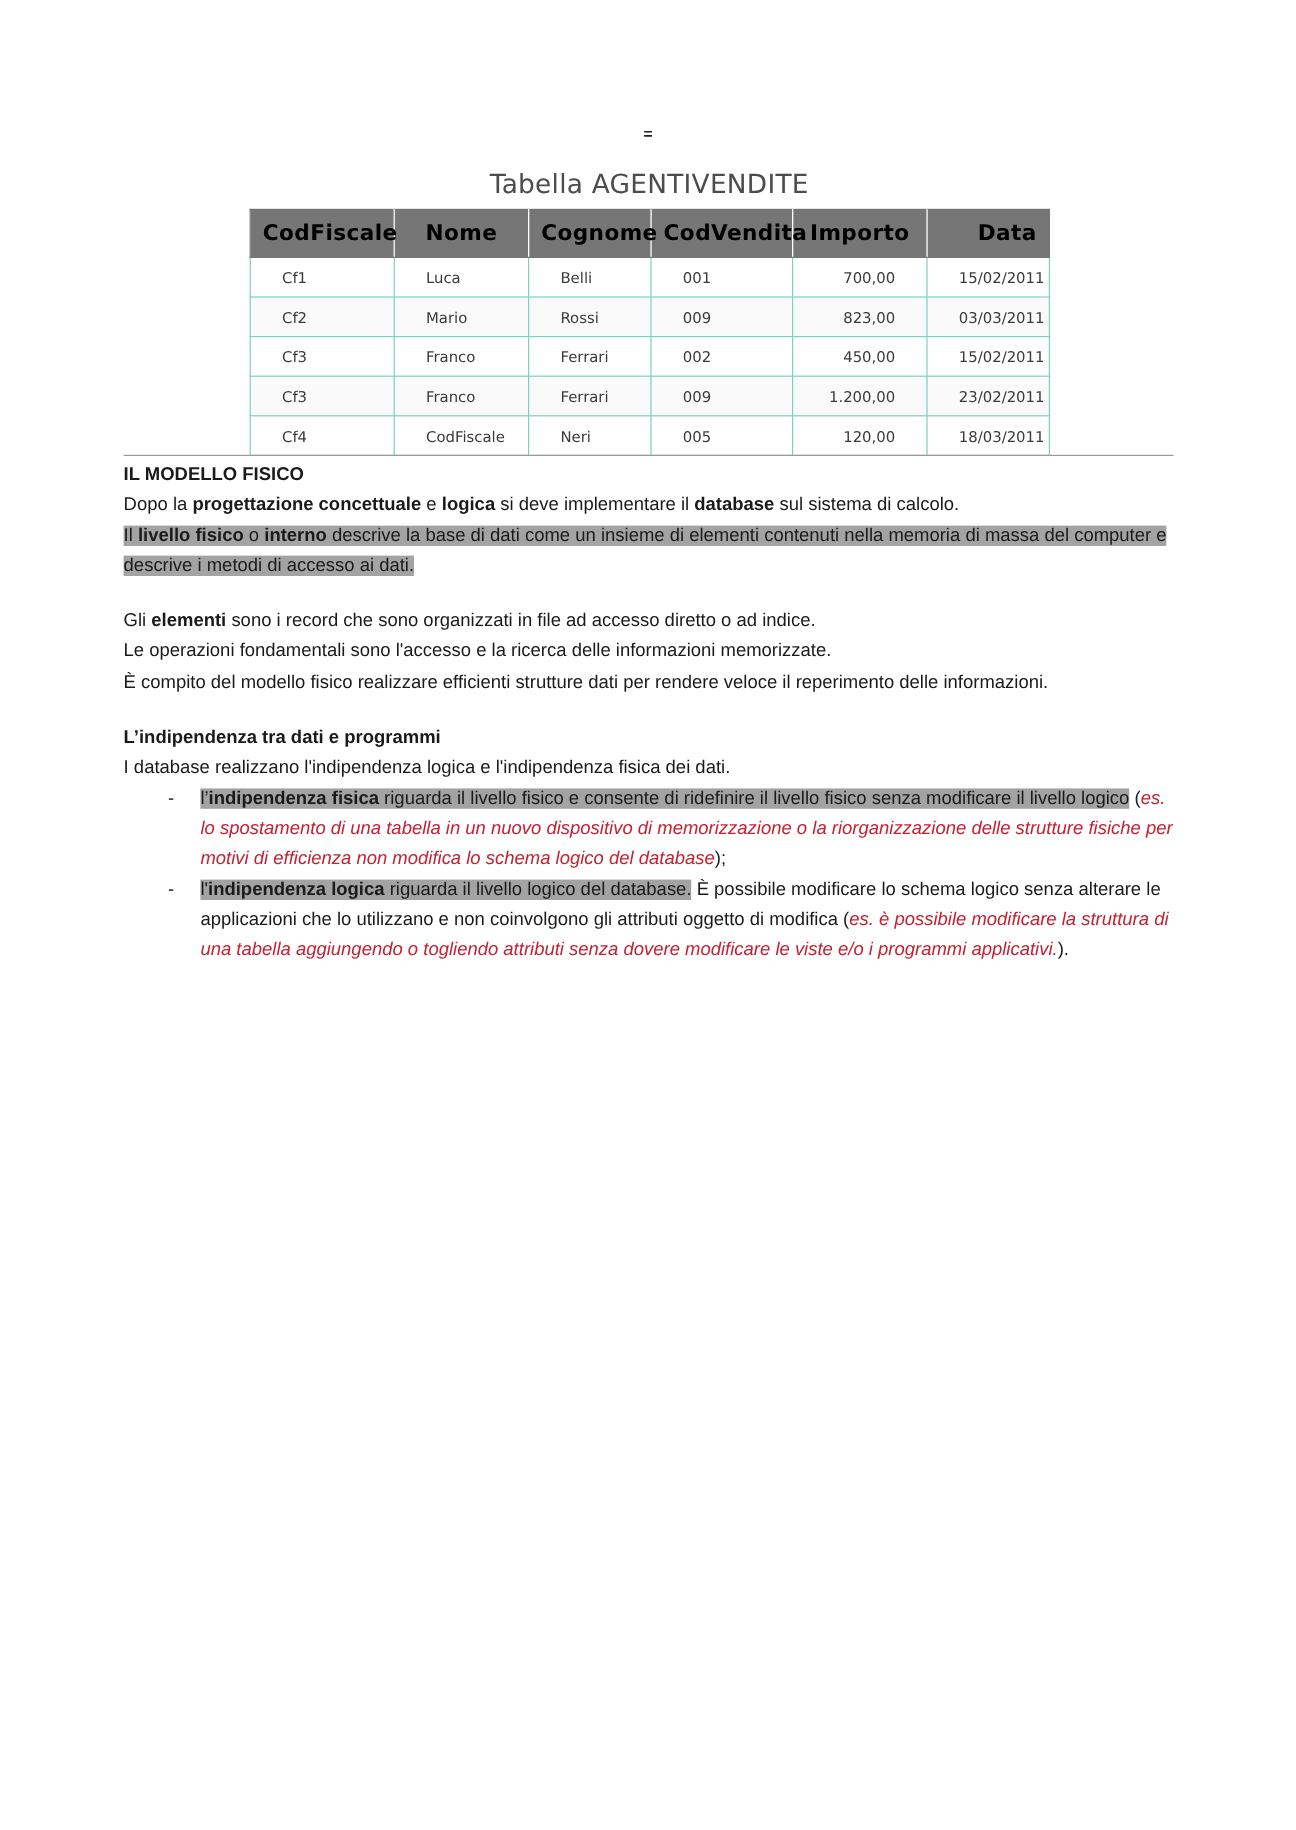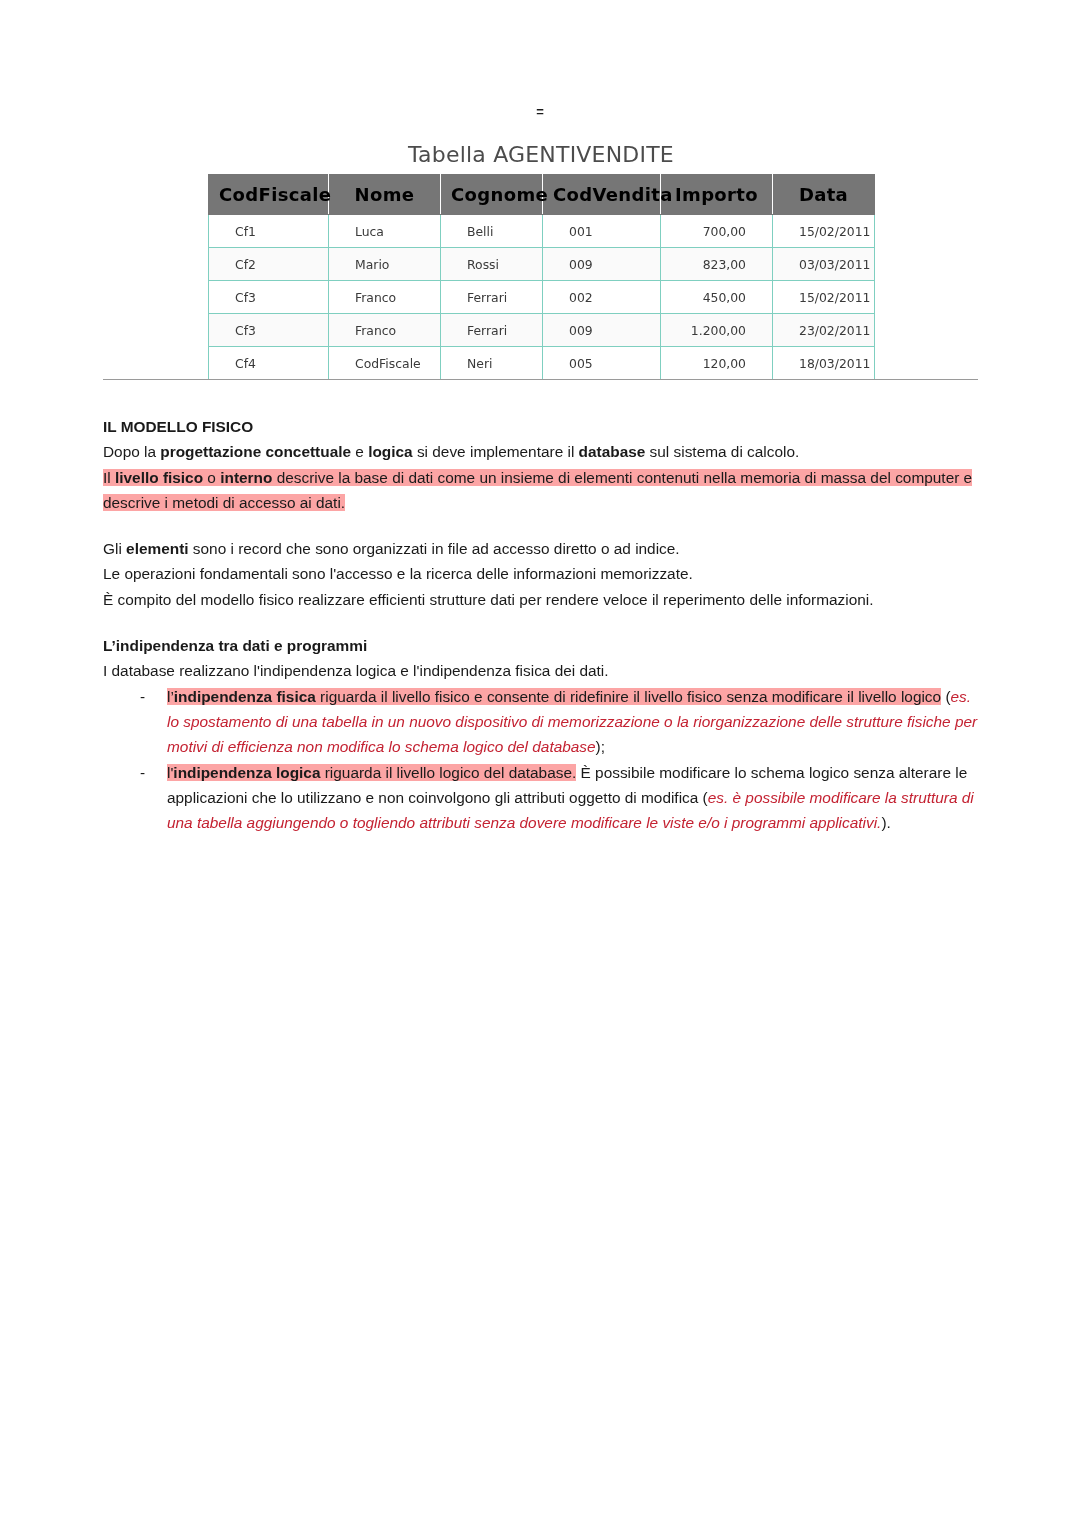--- a/index.html
+++ b/index.html
@@ -62,21 +62,21 @@
     color: #000000;
     font-size: 18px;
     font-weight: 700;
     letter-spacing: .35px;
     padding: 9px 10px;
     text-align: center;
     border: 1px solid #767676;
     border-right-color: #ffffff;
     white-space: nowrap;
   }
-  table.agenti thead th:last-child { border-right-color: #767676; }
+  table.agenti thead th:last-child { border-right-color: #767676; text-align: right; }
 
   table.agenti tbody td {
     border: 1px solid #7fcfc0;
     font-size: 12.4px;
     color: #3a3a3a;
     padding: 8px 26px;
     height: 16px;
     background: #ffffff;
     white-space: nowrap;
   }
@@ -99,36 +99,36 @@
     top: 379px;
     width: 875px;
     height: 1px;
     background: #9a9a9a;
   }
 
   
   .content {
     position: absolute;
     left: 103px;
-    top: 414px;
+    top: 383px;
     width: 880px;
     font-size: 15.4px;
     line-height: 25.3px;
     color: #1a1a1a;
   }
   .content p { margin: 0; }
   .content .h-sub {
     font-weight: 700;
     margin: 0;
   }
   .gap { height: 21px; }
 
   strong { font-weight: 700; }
   .hl {
-    background: #fca5a5;
+    background: #a3a3a3;
     box-decoration-break: clone;
     -webkit-box-decoration-break: clone;
   }
   .red {
     color: #c42232;
     font-style: italic;
   }
 
   
   ul.dashlist {

